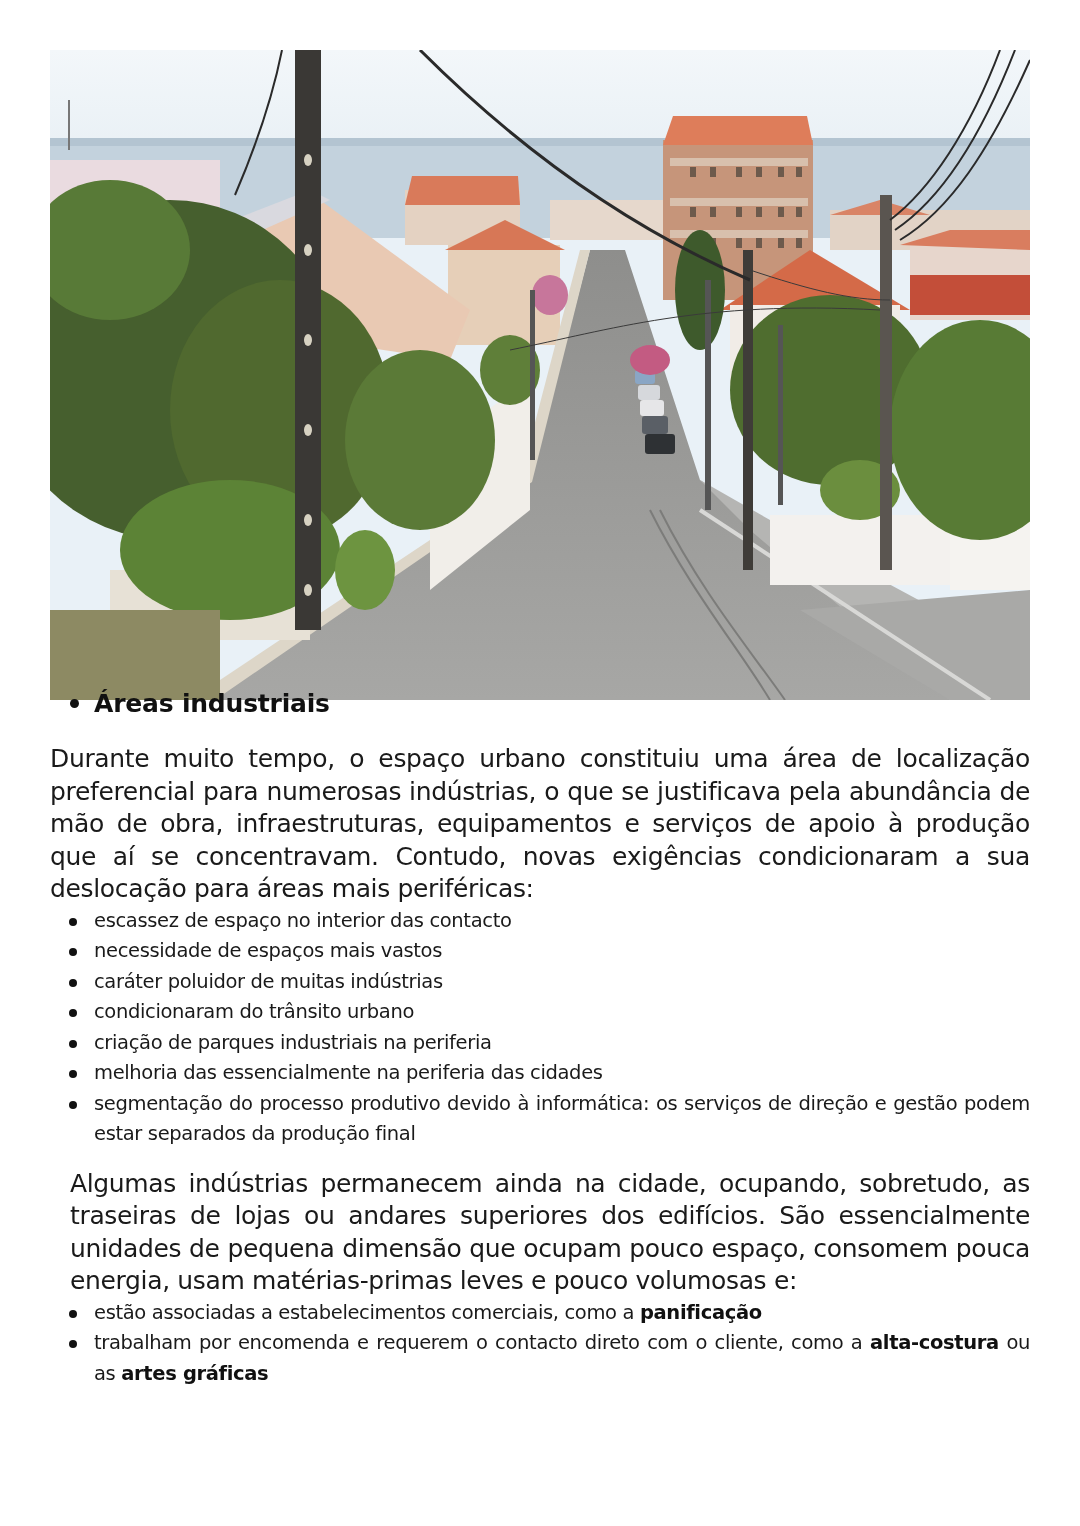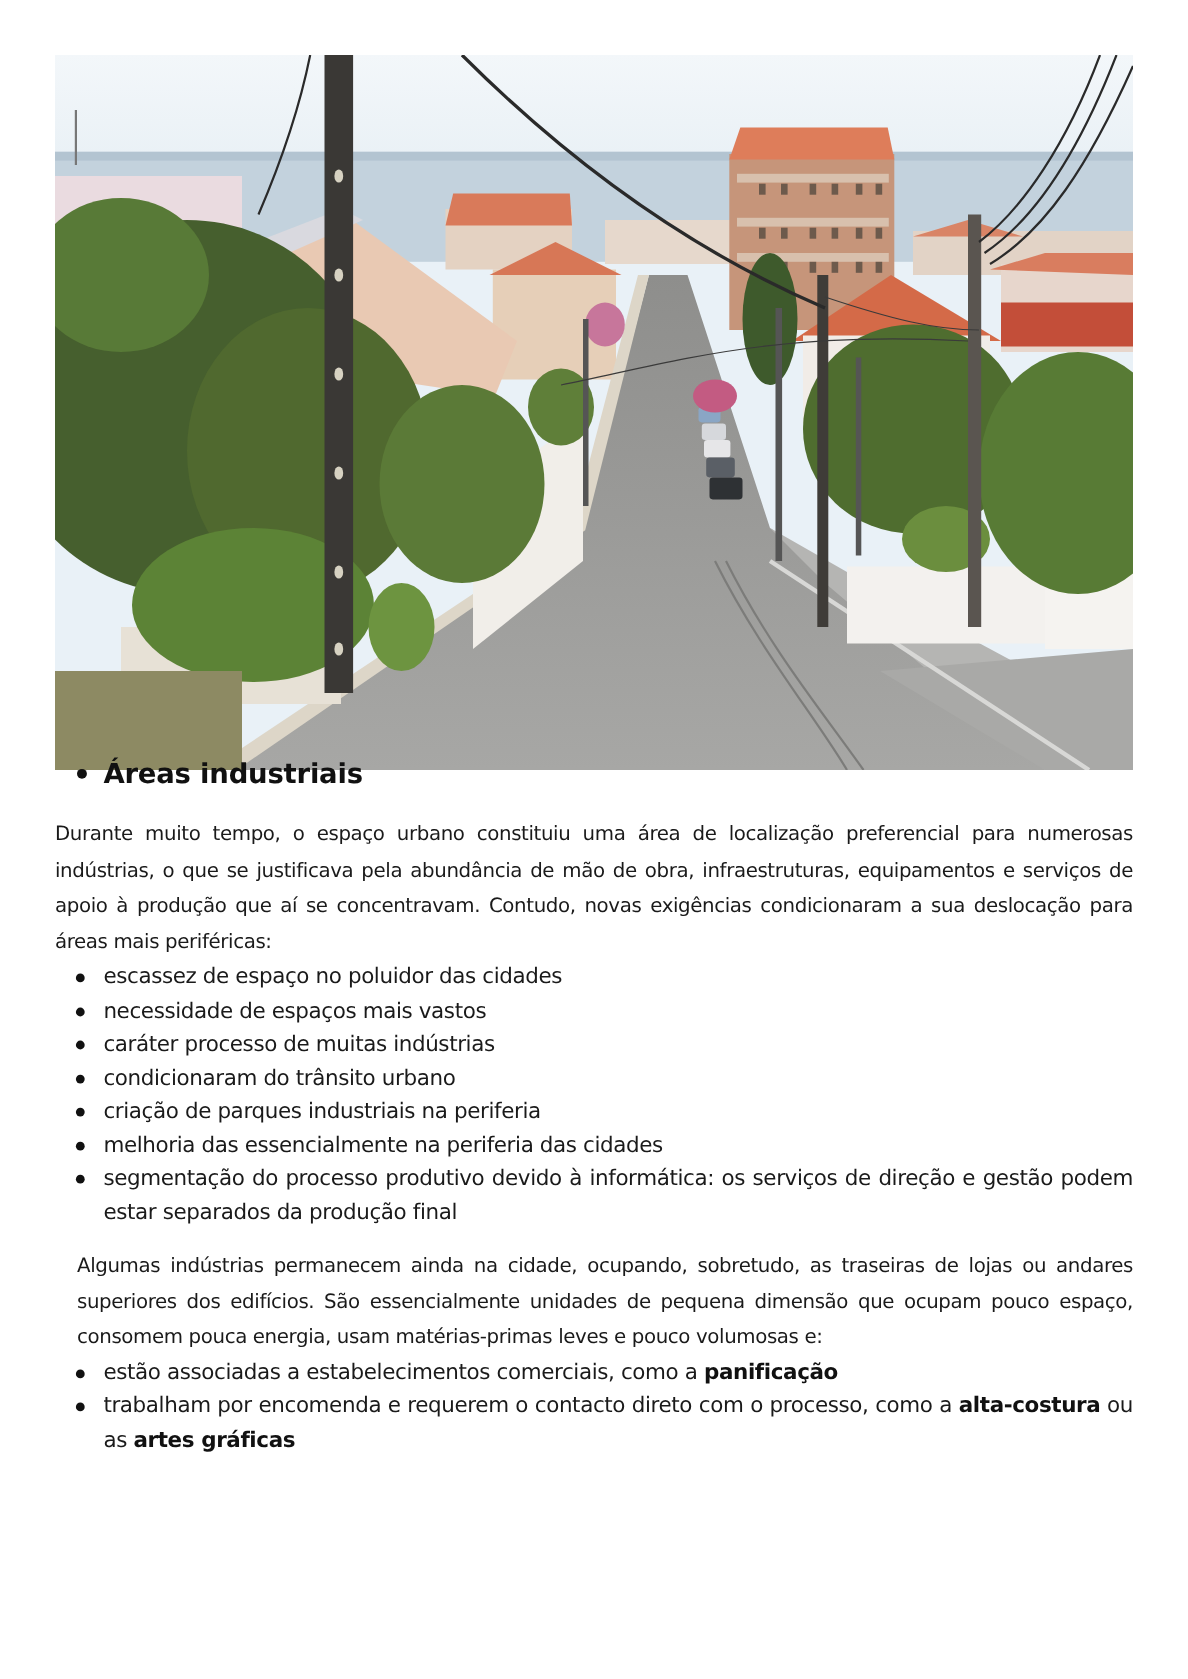--- a/index.html
+++ b/index.html
@@ -46,21 +46,21 @@
     width: 9px;
     height: 9px;
     border-radius: 50%;
     background: #111;
     margin-left: 20px;
     margin-right: 15px;
     flex: 0 0 auto;
   }
   .para {
     margin: 0;
-    font-size: 18px;
+    font-size: 25px;
     line-height: 32.5px;
     text-align: justify;
     text-align-last: left;
     letter-spacing: -0.35px;
   }
   .para-1 { margin-top: 14px; }
   .para-2 { margin-top: 18px; margin-left: 20px; }
 
   ul.bullets {
     list-style: none;
@@ -229,28 +229,28 @@
 
 <div class="content">
   <h2 class="section-heading">
     <span class="bullet"></span>
     <span>Áreas industriais</span>
   </h2>
 
   <p class="para para-1">Durante muito tempo, o espaço urbano constituiu uma área de localização preferencial para numerosas indústrias, o que se justificava pela abundância de mão de obra, infraestruturas, equipamentos e serviços de apoio à produção que aí se concentravam. Contudo, novas exigências condicionaram a sua deslocação para áreas mais periféricas:</p>
 
   <ul class="bullets list-1">
-    <li>escassez de espaço no poluidor das cidades</li>
+    <li>escassez de espaço no interior das contacto</li>
     <li>necessidade de espaços mais vastos</li>
-    <li>caráter processo de muitas indústrias</li>
+    <li>caráter poluidor de muitas indústrias</li>
     <li>condicionaram do trânsito urbano</li>
     <li>criação de parques industriais na periferia</li>
     <li>melhoria das essencialmente na periferia das cidades</li>
     <li>segmentação do processo produtivo devido à informática: os serviços de direção e gestão podem estar separados da produção final</li>
   </ul>
 
   <p class="para para-2">Algumas indústrias permanecem ainda na cidade, ocupando, sobretudo, as traseiras de lojas ou andares superiores dos edifícios. São essencialmente unidades de pequena dimensão que ocupam pouco espaço, consomem pouca energia, usam matérias-primas leves e pouco volumosas e:</p>
 
   <ul class="bullets list-2">
     <li><span>estão associadas a estabelecimentos comerciais, como a </span><b>panificação</b></li>
-    <li><span>trabalham por encomenda e requerem o contacto direto com o processo, como a </span><b>alta-costura</b><span> ou as </span><b>artes gráficas</b></li>
+    <li><span>trabalham por encomenda e requerem o contacto direto com o cliente, como a </span><b>alta-costura</b><span> ou as </span><b>artes gráficas</b></li>
   </ul>
 </div>
 
 </body></html>

